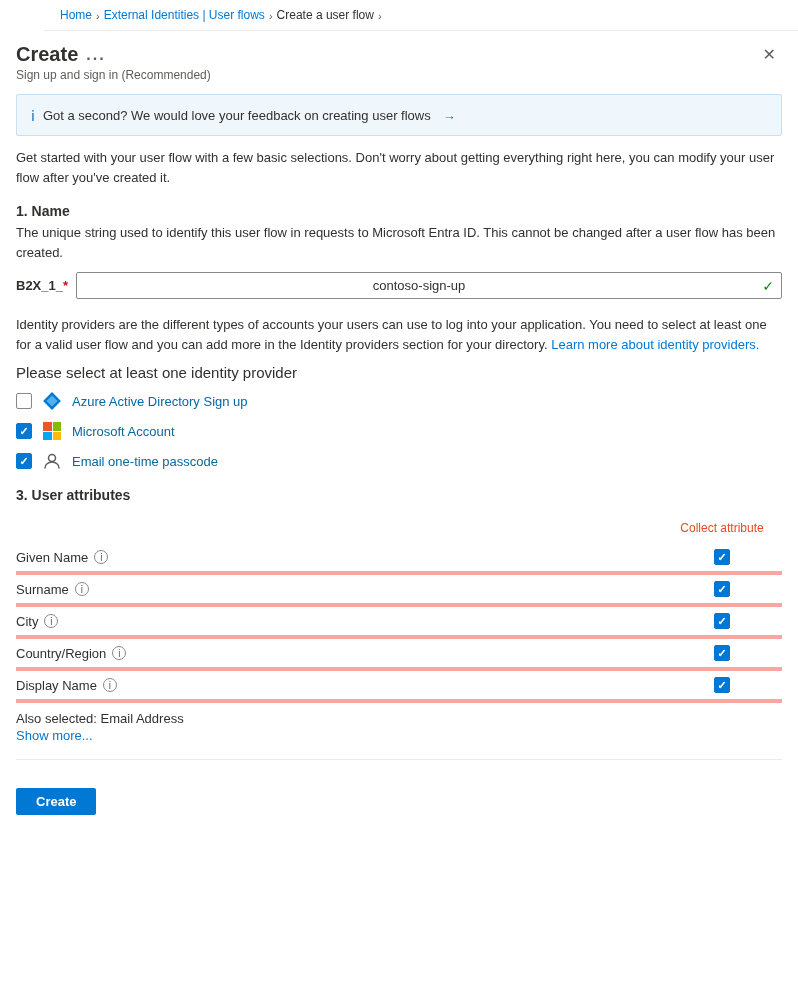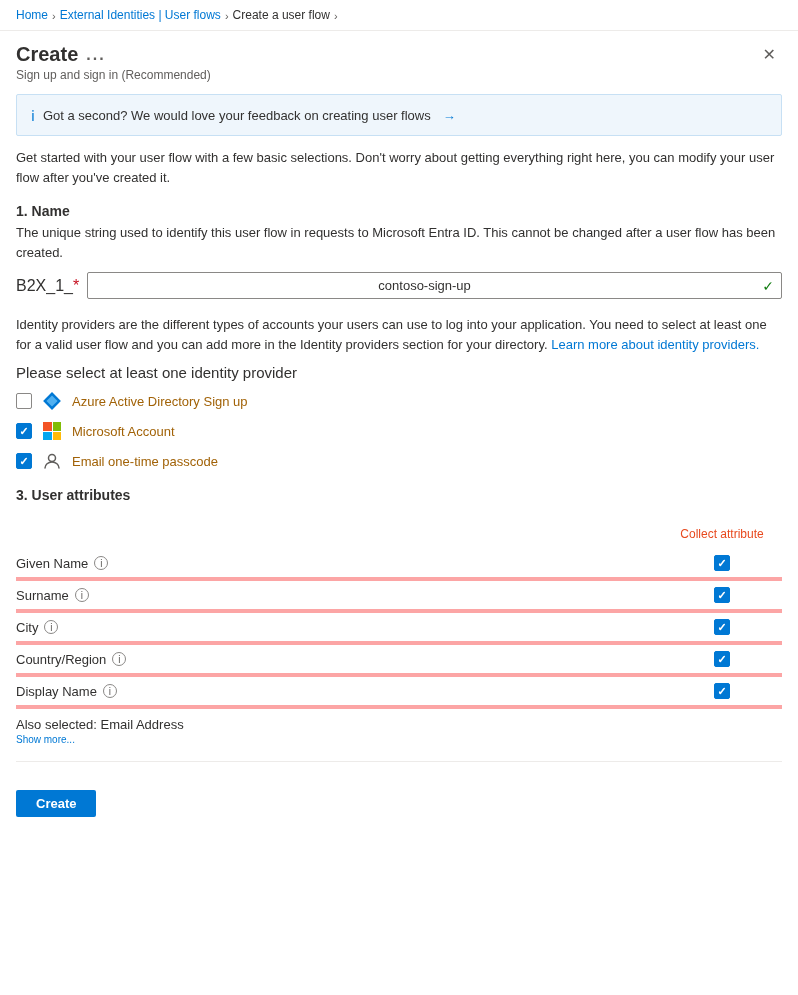--- a/index.html
+++ b/index.html
@@ -14,20 +14,21 @@
 
     
     .breadcrumb {
       display: flex;
       align-items: flex-end;
       gap: 4px;
       padding: 8px 16px;
       font-size: 12px;
       color: #0078d4;
       border-bottom: 1px solid #edebe9;
+      margin-left: 44px;
     }
     .breadcrumb a {
       color: #0078d4;
       text-decoration: none;
       cursor: pointer;
     }
     .breadcrumb-sep {
       color: #605e5c;
       font-size: 11px;
     }
@@ -130,22 +131,22 @@
     }
 
     
     .name-field-row {
       display: flex;
       align-items: center;
       gap: 8px;
       margin-bottom: 4px;
     }
     .field-prefix {
-      font-size: 16px;
-      font-weight: 400;
+      font-size: 13px;
+      font-weight: 700;
       white-space: nowrap;
     }
     .field-required {
       color: #c50f1f;
     }
     .name-input-wrapper {
       flex: 1;
       position: relative;
     }
     .name-input-wrapper input {
@@ -211,40 +212,40 @@
     .provider-icon {
       width: 20px;
       height: 20px;
       flex-shrink: 0;
       display: flex;
       align-items: center;
       justify-content: center;
     }
     .provider-label {
       font-size: 13px;
-      color: #a16207;
+      color: #0369a1;
     }
 
     
     .ms-icon {
       display: grid;
       grid-template-columns: 1fr 1fr;
       gap: 1px;
       width: 18px;
       height: 18px;
     }
     .ms-icon .ms-sq1 { background: #f35325; }
     .ms-icon .ms-sq2 { background: #81bc06; }
     .ms-icon .ms-sq3 { background: #05a6f0; }
     .ms-icon .ms-sq4 { background: #ffba08; }
 
     
     .attr-table {
       width: 100%;
-      margin-top: 20px;
+      margin-top: 14px;
     }
     .attr-table-header {
       display: flex;
       padding: 4px 0;
       margin-bottom: 4px;
     }
     .attr-col-name {
       flex: 1;
     }
     .attr-col-collect {
@@ -288,21 +289,21 @@
 
     
     .also-selected {
       margin-top: 8px;
       font-size: 13px;
       color: #323130;
     }
     .show-more {
       color: #0078d4;
       cursor: pointer;
-      font-size: 10px;
+      font-size: 13px;
       text-decoration: none;
       display: block;
       margin-top: 2px;
     }
 
     
     .bottom-border {
       border-top: 1px solid #edebe9;
       margin: 16px 0 12px 0;
     }

